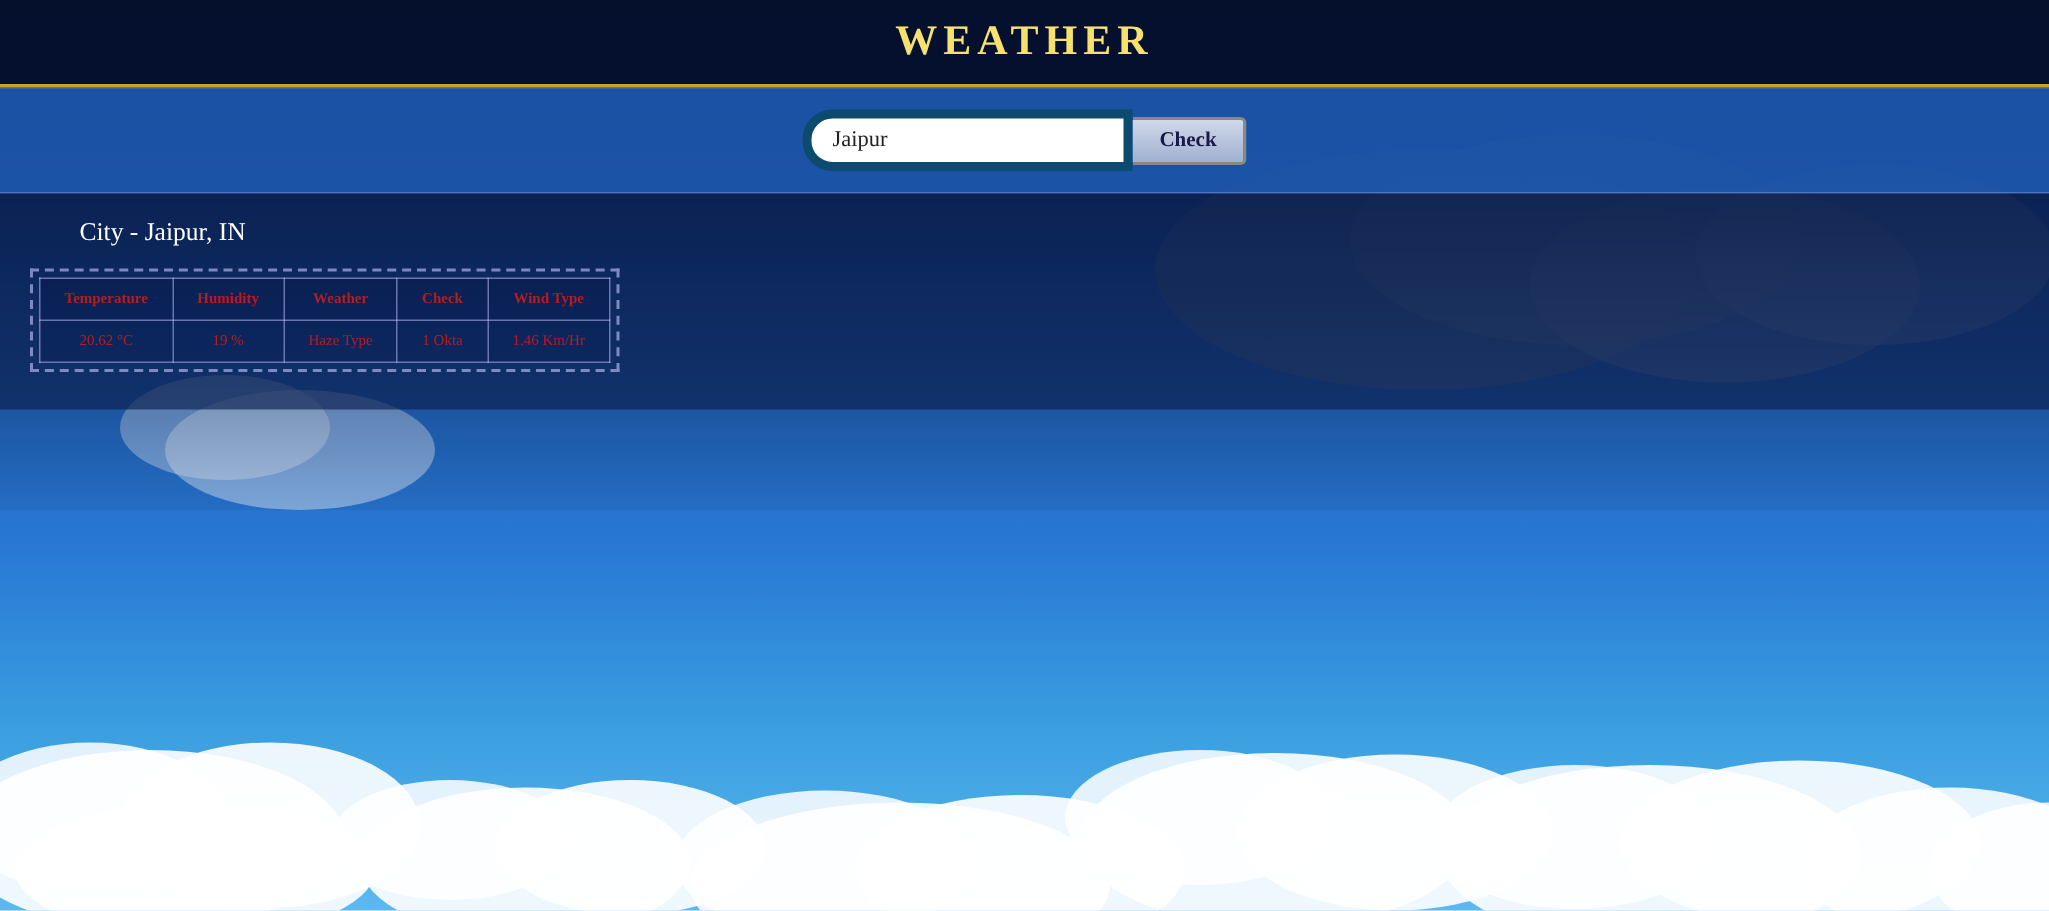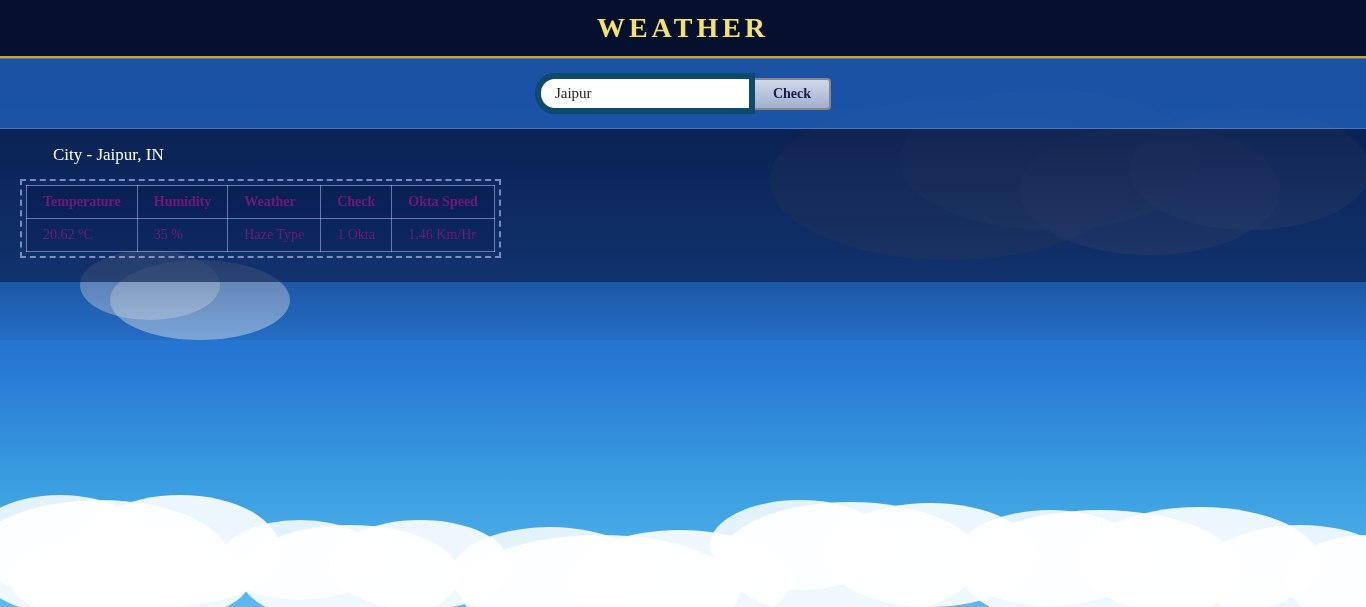--- a/index.html
+++ b/index.html
@@ -128,24 +128,24 @@
     }
 
     .weather-table {
       border-collapse: collapse;
     }
 
     .weather-table th,
     .weather-table td {
       border: 1px solid rgba(200, 200, 255, 0.5);
       padding: 8px 16px;
-      color: #701a75;
-      font-size: 14px;
-      font-family: Georgia, serif;
-      text-align: left;
+      color: #b91c1c;
+      font-size: 10px;
+      font-family: Georgia, serif;
+      text-align: center;
     }
 
     .weather-table th {
       font-weight: bold;
       background: rgba(0, 0, 50, 0.2);
     }
 
     .weather-table td {
       font-weight: normal;
       background: rgba(0, 0, 50, 0.15);
@@ -210,27 +210,27 @@
     <div class="city-label">City - Jaipur, IN</div>
 
     <div class="weather-table-container">
       <table class="weather-table">
         <thead>
           <tr>
             <th>Temperature</th>
             <th>Humidity</th>
             <th>Weather</th>
             <th>Check</th>
-            <th>Okta Speed</th>
+            <th>Wind Type</th>
           </tr>
         </thead>
         <tbody>
           <tr>
             <td>20.62 °C</td>
-            <td>35 %</td>
+            <td>19 %</td>
             <td>Haze Type</td>
             <td>1 Okta</td>
             <td>1.46 Km/Hr</td>
           </tr>
         </tbody>
       </table>
     </div>
   </div>
 </div>
 

